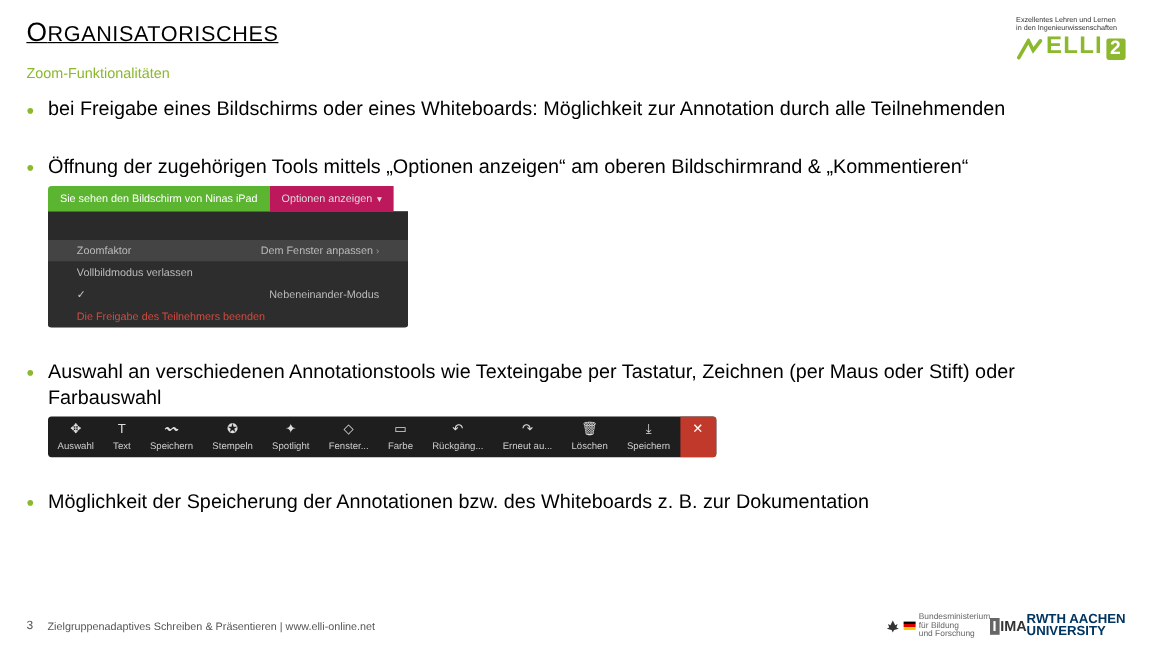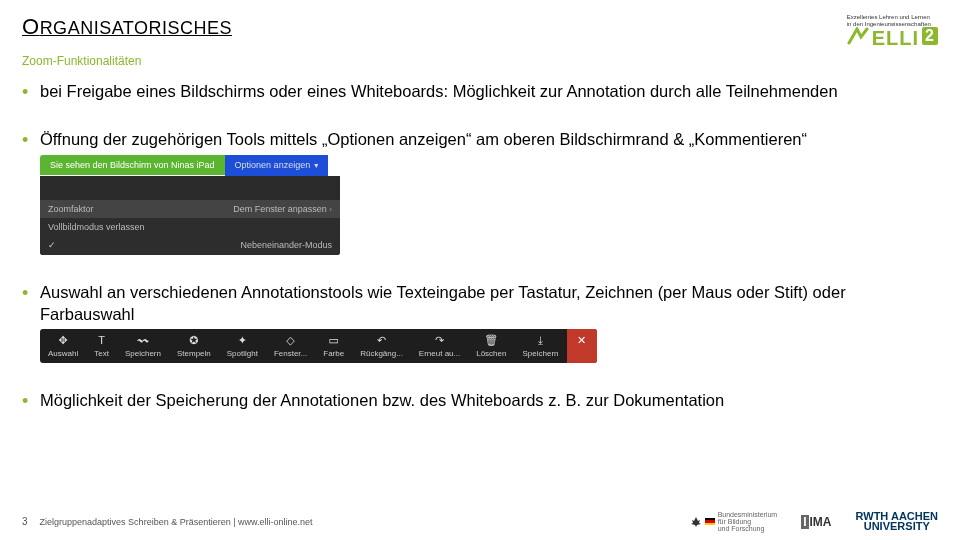--- a/index.html
+++ b/index.html
@@ -2,48 +2,48 @@
 <html><head>
 <meta charset="utf-8">
 <style>
   * { margin:0; padding:0; box-sizing:border-box; }
   body { width:960px; height:540px; background:#fff; font-family:Arial,Helvetica,sans-serif; color:#000; position:relative; overflow:hidden; }
   .header { display:flex; justify-content:space-between; align-items:flex-start; padding:14px 22px 0 22px; }
   .title { font-size:18px; letter-spacing:0.5px;text-decoration:underline; }
   .title .cap { font-size:22px; }
   .elli { display:flex; align-items:center; gap:6px; }
   .elli-sub { font-size:6px; color:#333; line-height:1.1; text-align:left; }
-  .elli-logo { display:flex; align-items:flex-start; gap:3px; }
+  .elli-logo { display:flex; align-items:flex-end; gap:3px; }
   .elli-txt { font-size:20px; font-weight:bold; color:#8bb82c; letter-spacing:1px; }
   .subhead { color:#8bb82c; font-size:12px; padding:4px 22px 12px 22px; }
   ul.main { list-style:none; padding:0 22px; }
   ul.main > li { position:relative; padding-left:18px; font-size:16.5px; line-height:1.35; margin-bottom:26px; }
   ul.main > li::before { content:"•"; color:#8bb82c; position:absolute; left:0; top:0; font-size:18px; }
   .zoom-menu { margin-top:4px; display:inline-block; font-size:10px; color:#ccc; border-radius:3px; overflow:hidden; vertical-align:top; }
-  .zm-top { display:flex;align-items:center; }
+  .zm-top { display:flex; }
   .zm-green { background:#5cb531; color:#fff; padding:4px 10px; font-size:9px; }
-  .zm-opts { background:#1d4ed8; color:#ddd; padding:4px 10px; font-size:9px; }
+  .zm-opts { background:#be185d; color:#ddd; padding:4px 10px; font-size:9px; }
   .chev { font-size:8px; margin-left:4px; }
   .zm-body { background:#2a2a2a; width:300px; height:24px; }
   .zm-panel { background:#2a2a2a; color:#bbb; font-size:9px; }
-  .zm-row { padding:3px 8px; display:flex; justify-content:space-between; align-items:center; background:#2d2d2d; }
+  .zm-row { padding:3px 24px; display:flex; justify-content:space-between; align-items:center; background:#2d2d2d; }
   .zm-row.alt { background:#444; }
   .zm-row.red { color:#d24a3f; }
   .arrow { font-size:8px; color:#999; }
   .check { color:#ccc; margin-right:4px; font-size:9px; }
   .toolbar { margin-top:4px; display:inline-flex; background:#1e1e1e; border-radius:3px; overflow:hidden; }
   .tb-item { color:#ccc; font-size:8px; text-align:center; padding:4px 8px 3px 8px; display:flex; flex-direction:column; align-items:center; gap:2px; }
   .tb-item .ico { width:14px; height:14px; display:flex; align-items:center; justify-content:center; font-size:11px; color:#ddd; }
   .tb-item.red { background:#c0392b; }
   .tb-item.red .ico { color:#fff; }
   .footer { position:absolute; bottom:8px; left:0; right:0; display:flex; justify-content:space-between; align-items:center; padding:0 22px; }
   .pg { font-size:10px; color:#555; }
   .foot-txt { font-size:9px; color:#555; margin-left:12px; }
   .foot-left { display:flex; align-items:center; }
-  .foot-right { display:flex; align-items:center; gap:24px; }
+  .foot-right { display:flex; align-items:center; gap:0; }
   .badge { font-size:7px; color:#666; line-height:1; }
   .bund { display:flex; align-items:center; gap:3px; }
   .flag { width:10px; height:7px; background:linear-gradient(#000 33%,#d00 33% 66%,#fc0 66%); }
   .ima { font-weight:bold; color:#333; font-size:12px; }
   .ima span { background:#666;color:#fff;padding:0 2px;margin-right:1px; }
   .rwth { font-weight:bold; color:#003560; font-size:11px; line-height:0.9; }
 </style>
 </head>
 <body>
 
@@ -82,20 +82,23 @@
         <div class="zm-row alt">
             <span>Zoomfaktor</span>
             <span><span>Dem Fenster anpassen</span> <span class="arrow">›</span></span>
           </div>
         <div class="zm-row">
             <span>Vollbildmodus verlassen</span>
           </div>
         <div class="zm-row">
             <span class="check">✓</span>
             <span>Nebeneinander-Modus</span>
+          </div>
+        <div class="zm-row red">
+            <span>Die Freigabe des Teilnehmers beenden</span>
           </div>
       </div>
     </div>
   </li>
   <li>
     <span>Auswahl an verschiedenen Annotationstools wie Texteingabe per Tastatur, Zeichnen (per Maus oder Stift) oder Farbauswahl</span><br>
     <div class="toolbar">
       <div class="tb-item">
           <span class="ico">✥</span>
           <span>Auswahl</span>
@@ -157,16 +160,16 @@
     <div class="bund">
       <svg width="12" height="12">
           <path d="M6 1 L4 5 L2 4 L3 7 L1 8 L5 9 L6 11 L7 9 L11 8 L9 7 L10 4 L8 5 Z" fill="#333"></path>
         </svg>
       <div class="flag"></div>
       <div class="badge" style="white-space:pre-line;">Bundesministerium
 für Bildung
 und Forschung</div>
     </div>
     <div class="ima"><span>I</span>IMA</div>
-    <div class="rwth" style="white-space:pre-line;text-align:center;">RWTH AACHEN
+    <div class="rwth" style="white-space:pre-line;text-align:left;">RWTH AACHEN
 UNIVERSITY</div>
   </div>
 </div>
 
 </body></html>

